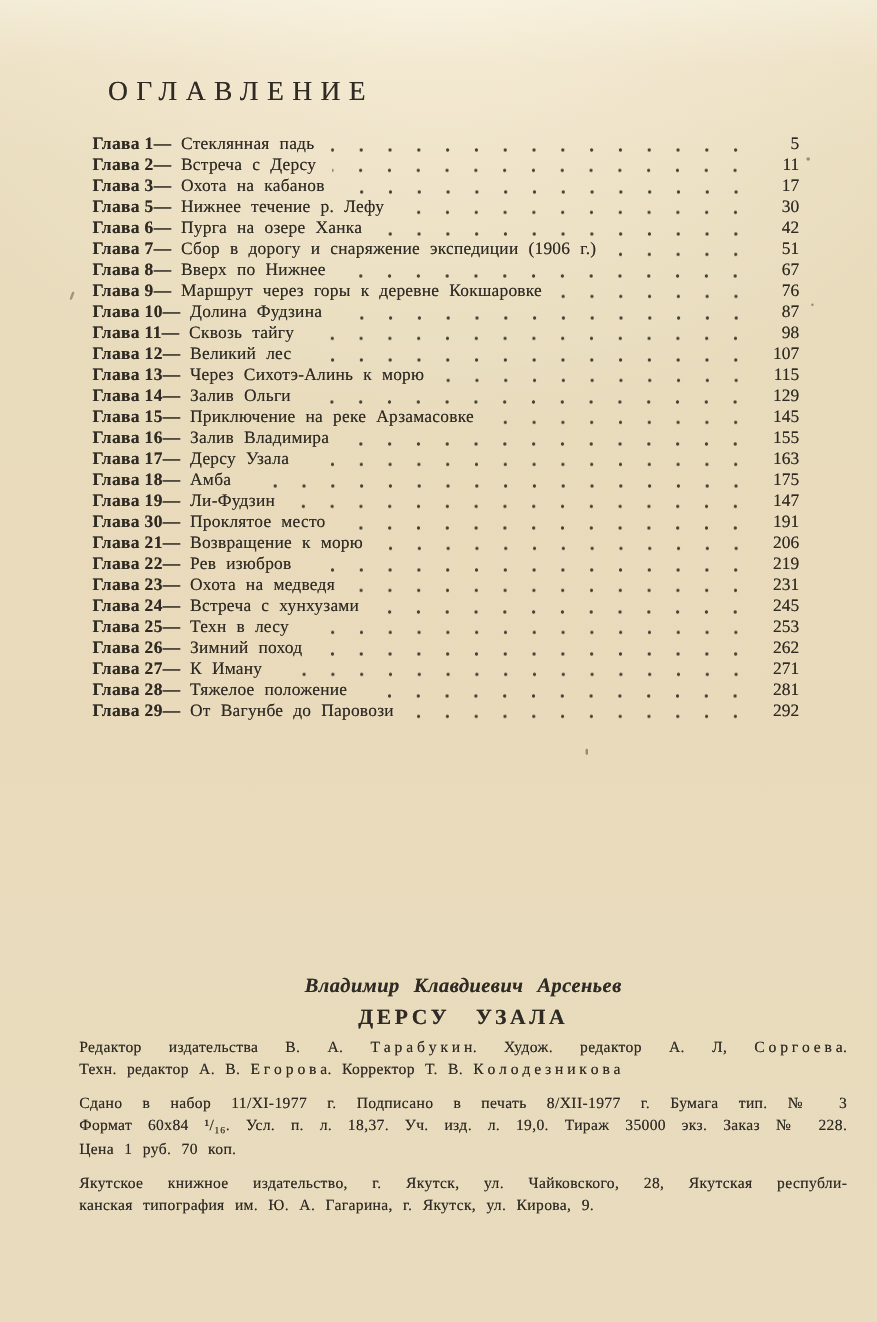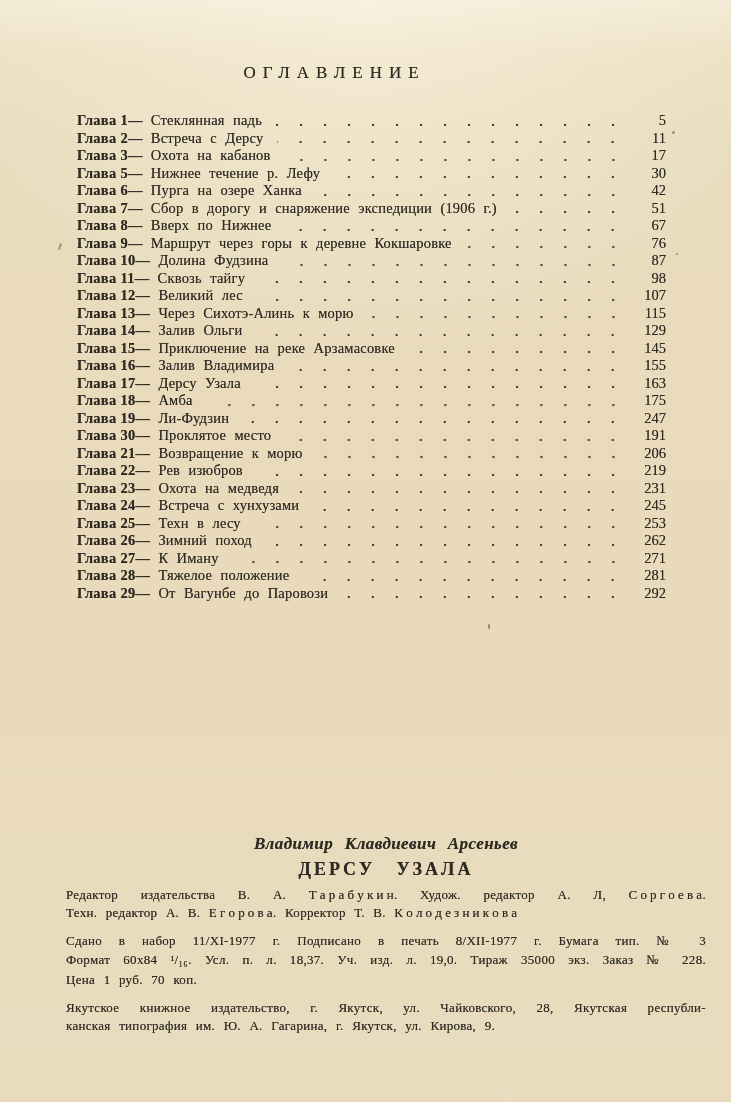--- a/index.html
+++ b/index.html
@@ -12,44 +12,44 @@
     position:relative;width:731px;height:1102px;overflow:hidden;
     background:
       radial-gradient(120% 60% at 50% 0%, rgba(255,250,235,.45) 0%, rgba(255,250,235,0) 55%),
       linear-gradient(180deg,#f2ead4 0%,#ecdfc2 5%,#e9dcbd 12%,#e8dabb 55%,#e9dcbe 100%);
     color:#2f2b24;
   }
   .ink{ text-shadow:0 0 .5px rgba(47,43,36,.65); }
 
   
   .toc-heading{
-    position:absolute;top:63px;left:66px;width:589px;
+    position:absolute;top:63px;left:90px;width:589px;
     padding-right:52px;box-sizing:border-box;
-    text-align:center;font-size:17px;letter-spacing:7px;font-weight:400;
+    text-align:left;font-size:23px;letter-spacing:7px;font-weight:400;
     white-space:nowrap;
   }
 
   
   .toc{
     position:absolute;top:112px;left:77px;width:589px;
     font-size:14.5px;line-height:17.5px;
   }
   .toc-row{display:flex;align-items:baseline;height:17.5px;white-space:nowrap;}
   .toc-row .ch{font-weight:700;margin-right:8px;letter-spacing:.3px;}
   .toc-row .tt{word-spacing:4.5px;letter-spacing:.2px;}
   .toc-row .leader{
     flex:1 1 auto;align-self:stretch;margin-left:14px;margin-right:9px;min-width:10px;
     background-image:radial-gradient(circle,rgba(52,48,40,.9) 1.05px,rgba(52,48,40,0) 1.6px);
     background-size:24px 6px;background-repeat:repeat-x;
     background-position:right 2px bottom 2px;
   }
   .toc-row .pg{min-width:30px;text-align:right;}
 
   
-  .colophon-line{position:absolute;left:66px;width:640px;margin-top:22px;}
+  .colophon-line{position:absolute;left:66px;width:640px;}
   .author-line{
     top:812px;text-align:center;font-style:italic;font-weight:700;
     font-size:17px;word-spacing:7px;letter-spacing:.4px;
   }
   .book-title{
     top:837px;text-align:center;font-weight:700;
     font-size:18px;letter-spacing:3px;word-spacing:14px;
   }
   .small-line{font-size:13px;line-height:14px;letter-spacing:.3px;}
   .justified{text-align:justify;text-align-last:justify;}
@@ -173,21 +173,21 @@
       <div class="toc-row">
         <span class="ch ink">Глава 18—</span>
         <span class="tt ink">Амба</span>
         <span class="leader"></span>
         <span class="pg ink">175</span>
       </div>
       <div class="toc-row">
         <span class="ch ink">Глава 19—</span>
         <span class="tt ink">Ли-Фудзин</span>
         <span class="leader"></span>
-        <span class="pg ink">247</span>
+        <span class="pg ink">147</span>
       </div>
       <div class="toc-row">
         <span class="ch ink">Глава 30—</span>
         <span class="tt ink">Проклятое место</span>
         <span class="leader"></span>
         <span class="pg ink">191</span>
       </div>
       <div class="toc-row">
         <span class="ch ink">Глава 21—</span>
         <span class="tt ink">Возвращение к морю</span>

